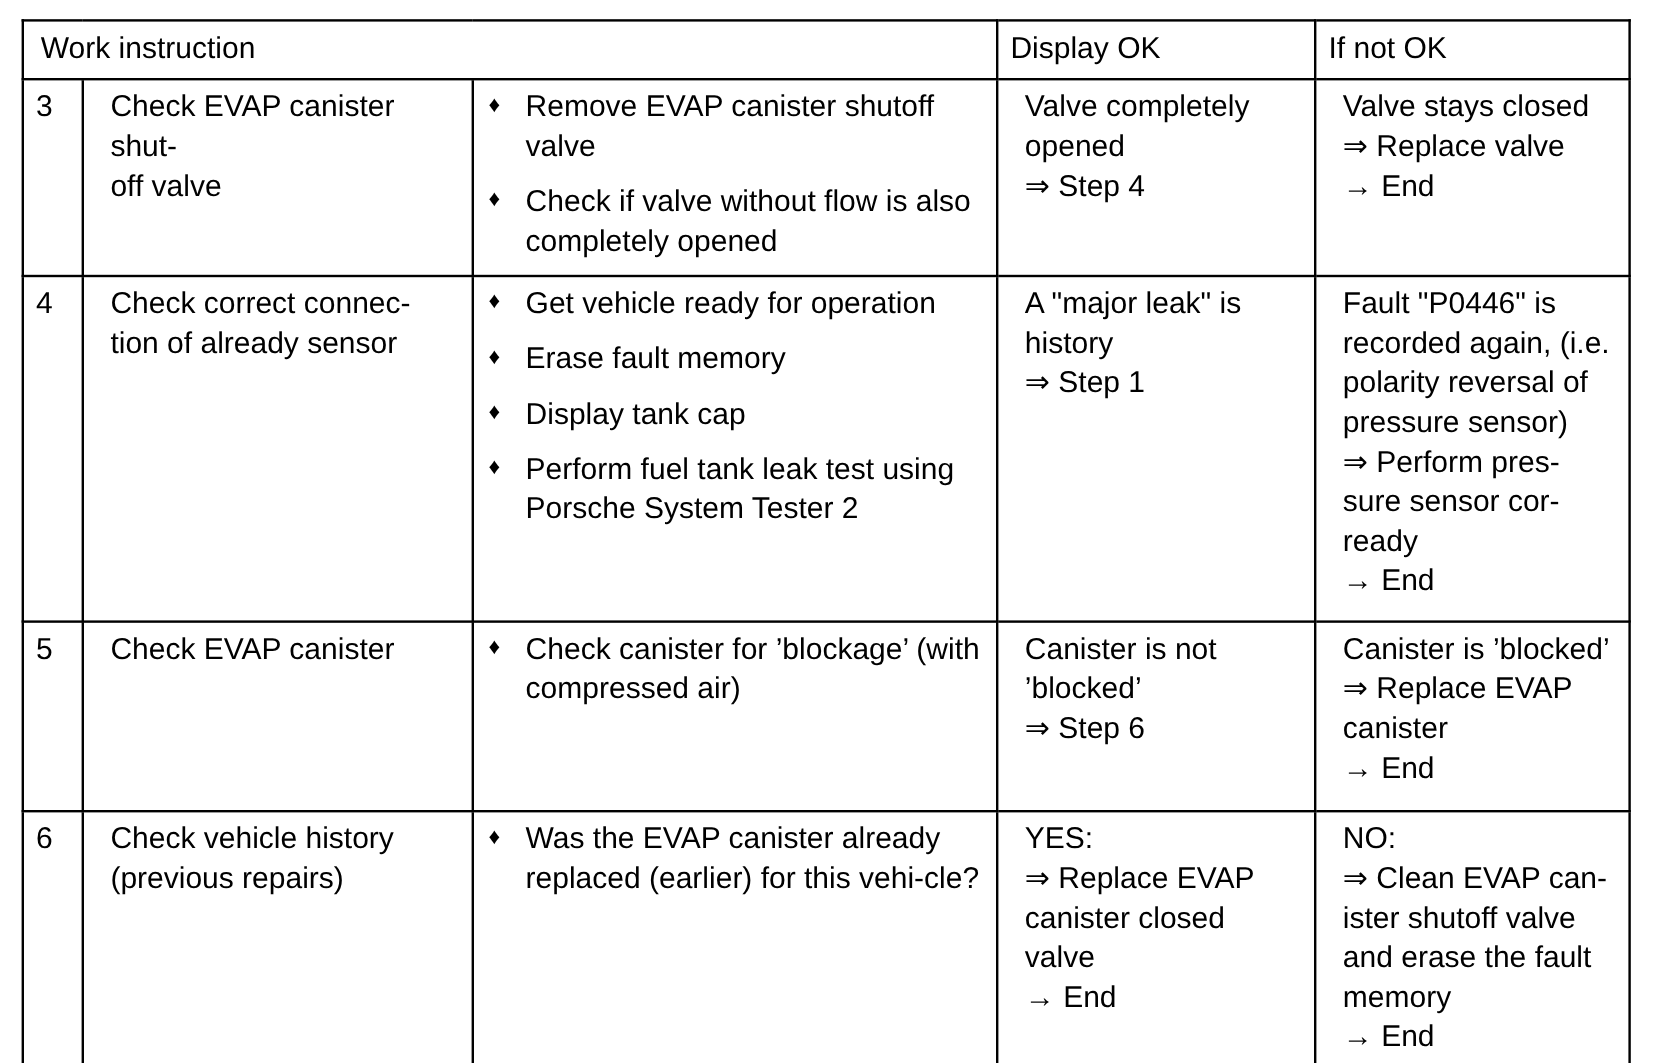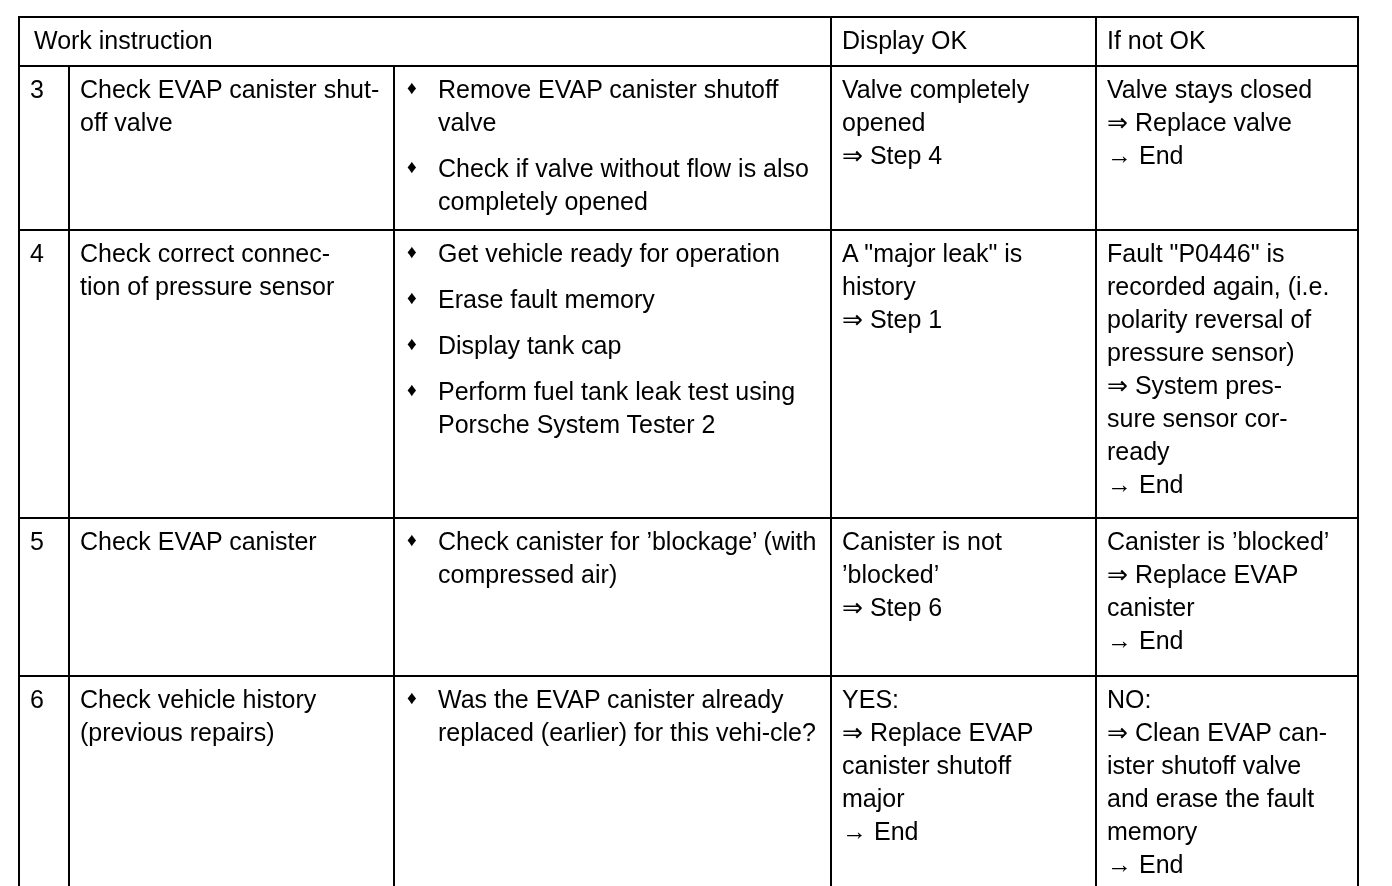--- a/index.html
+++ b/index.html
@@ -101,21 +101,21 @@
     position: absolute;
     left: 2px;
     top: -1px;
     font-size: 19px;
     line-height: 1.7;
   }
   ul.bullets li .bullet-text {
     display: block;
   }
 
-  .line { display: block; }
+  .line { display: block; margin-left: 12px; }
 </style>
 </head>
 <body>
 
 <div class="page">
 
   <table class="wi-table">
     <colgroup>
       <col class="c-step">
       <col class="c-task">
@@ -161,21 +161,21 @@
           <span class="line">Valve stays closed</span>
           <span class="line">⇒ Replace valve</span>
           <span class="line">→ End</span>
         </td>
       </tr>
 
       <tr class="row-4">
         <td class="step-cell">4</td>
         <td class="task-cell">
           <span class="line">Check correct connec-</span>
-          <span class="line">tion of pressure sensor</span>
+          <span class="line">tion of already sensor</span>
         </td>
         <td class="action-cell">
           <ul class="bullets">
             <li>
               <span class="bullet-mark">♦</span>
               <span class="bullet-text">Get vehicle ready for operation</span>
             </li>
             <li>
               <span class="bullet-mark">♦</span>
               <span class="bullet-text">Erase fault memory</span>
@@ -193,21 +193,21 @@
         <td class="ok-cell">
           <span class="line">A "major leak" is</span>
           <span class="line">history</span>
           <span class="line">⇒ Step 1</span>
         </td>
         <td class="notok-cell">
           <span class="line">Fault "P0446" is</span>
           <span class="line">recorded again, (i.e.</span>
           <span class="line">polarity reversal of</span>
           <span class="line">pressure sensor)</span>
-          <span class="line">⇒ System pres-</span>
+          <span class="line">⇒ Perform pres-</span>
           <span class="line">sure sensor cor-</span>
           <span class="line">ready</span>
           <span class="line">→ End</span>
         </td>
       </tr>
 
       <tr class="row-5">
         <td class="step-cell">5</td>
         <td class="task-cell">
           <span class="line">Check EVAP canister</span>
@@ -243,22 +243,22 @@
           <ul class="bullets">
             <li>
               <span class="bullet-mark">♦</span>
               <span class="bullet-text">Was the EVAP canister already replaced (earlier) for this vehi-cle?</span>
             </li>
           </ul>
         </td>
         <td class="ok-cell">
           <span class="line">YES:</span>
           <span class="line">⇒ Replace EVAP</span>
-          <span class="line">canister shutoff</span>
-          <span class="line">major</span>
+          <span class="line">canister closed</span>
+          <span class="line">valve</span>
           <span class="line">→ End</span>
         </td>
         <td class="notok-cell">
           <span class="line">NO:</span>
           <span class="line">⇒ Clean EVAP can-</span>
           <span class="line">ister shutoff valve</span>
           <span class="line">and erase the fault</span>
           <span class="line">memory</span>
           <span class="line">→ End</span>
         </td>

